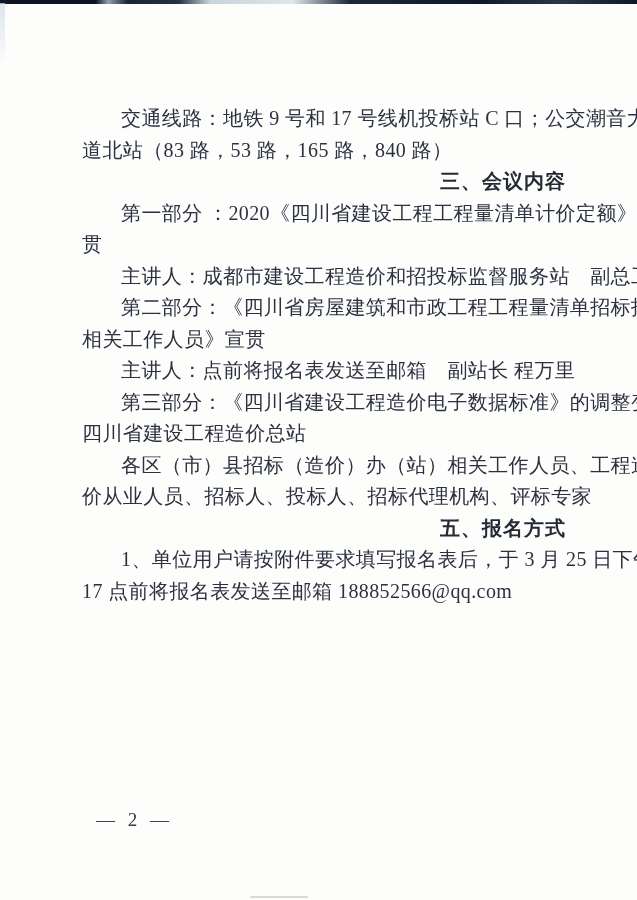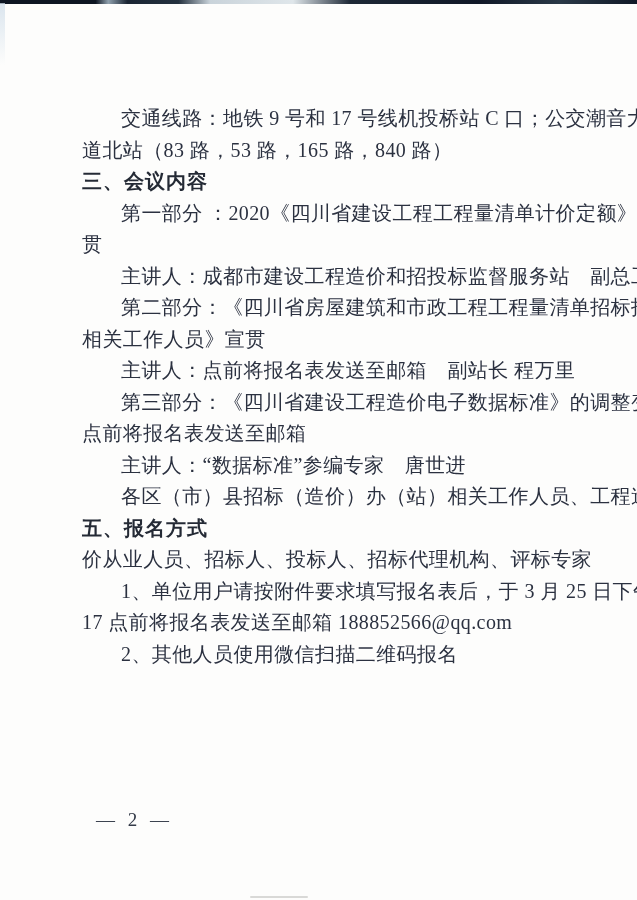--- a/index.html
+++ b/index.html
@@ -58,20 +58,21 @@
     letter-spacing: 0.4px;
   }
   .line.indent {
     padding-left: 39px;
   }
   .line.heading {
     font-family: "Liberation Sans", sans-serif;
     font-weight: 700;
     color: #242a35;
     letter-spacing: 1px;
+    text-align: right;
   }
   .footer-page-number {
     position: absolute;
     left: 96px;
     top: 806px;
     font-size: 19px;
     line-height: 28px;
     color: #333a48;
     letter-spacing: 4px;
     font-family: "Liberation Serif", serif;
@@ -89,24 +90,22 @@
     <div class="line indent">交通线路：地铁 9 号和 17 号线机投桥站 C 口；公交潮音大</div>
     <div class="line">道北站（83 路，53 路，165 路，840 路）</div>
     <div class="line heading">三、会议内容</div>
     <div class="line indent">第一部分 ：2020《四川省建设工程工程量清单计价定额》宣</div>
     <div class="line">贯</div>
     <div class="line indent">主讲人：成都市建设工程造价和招投标监督服务站　副总工</div>
     <div class="line indent">第二部分：《四川省房屋建筑和市政工程工程量清单招标投</div>
     <div class="line">相关工作人员》宣贯</div>
     <div class="line indent">主讲人：点前将报名表发送至邮箱　副站长 程万里</div>
     <div class="line indent">第三部分：《四川省建设工程造价电子数据标准》的调整变</div>
-    <div class="line">点前将报名表发送至邮箱</div>
-    <div class="line indent">主讲人：“数据标准”参编专家　唐世进</div>
+    <div class="line">四川省建设工程造价总站</div>
     <div class="line indent">各区（市）县招标（造价）办（站）相关工作人员、工程造</div>
+    <div class="line">价从业人员、招标人、投标人、招标代理机构、评标专家</div>
     <div class="line heading">五、报名方式</div>
-    <div class="line">价从业人员、招标人、投标人、招标代理机构、评标专家</div>
     <div class="line indent">1、单位用户请按附件要求填写报名表后，于 3 月 25 日下午</div>
     <div class="line">17 点前将报名表发送至邮箱 188852566@qq.com</div>
-    <div class="line indent">2、其他人员使用微信扫描二维码报名</div>
   </div>
 
   <div class="footer-page-number">— 2 —</div>
 </div>
 
 </body></html>

